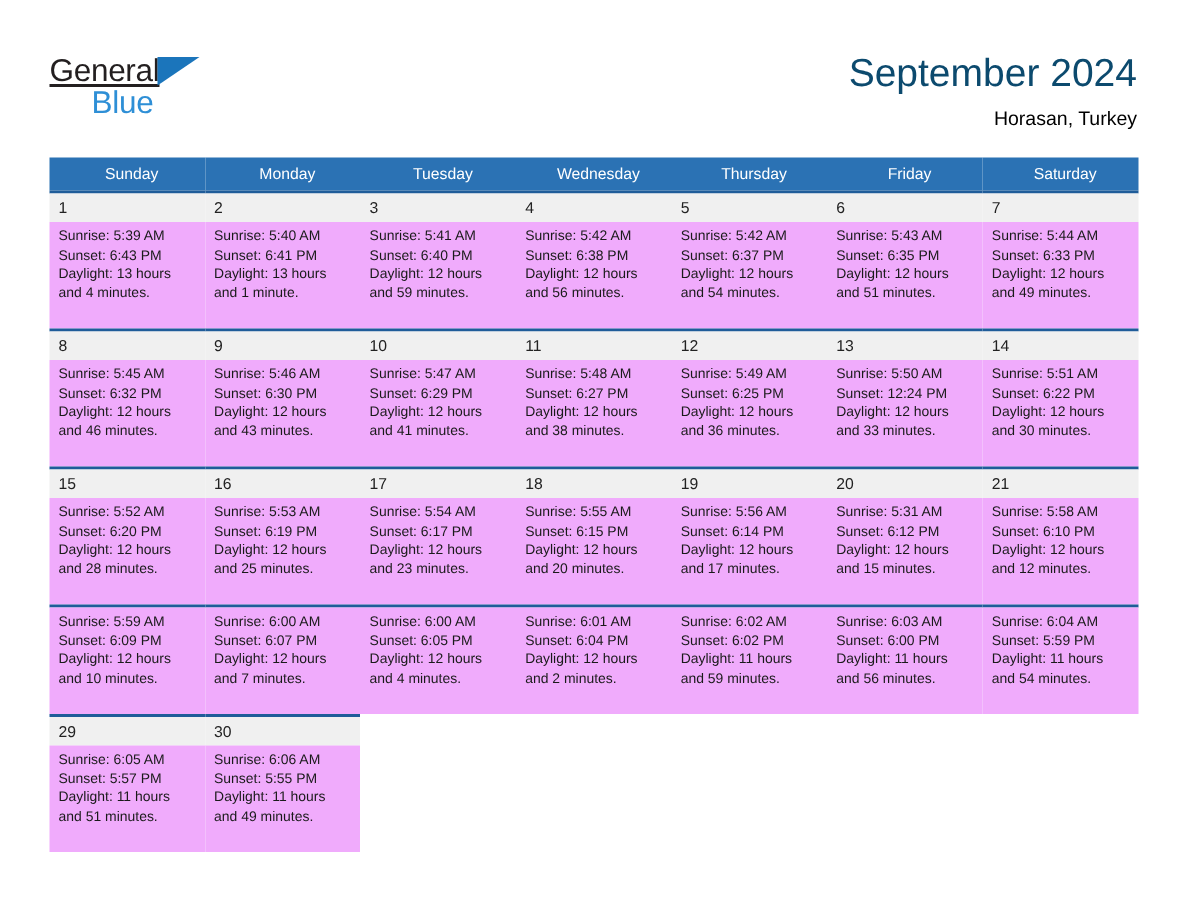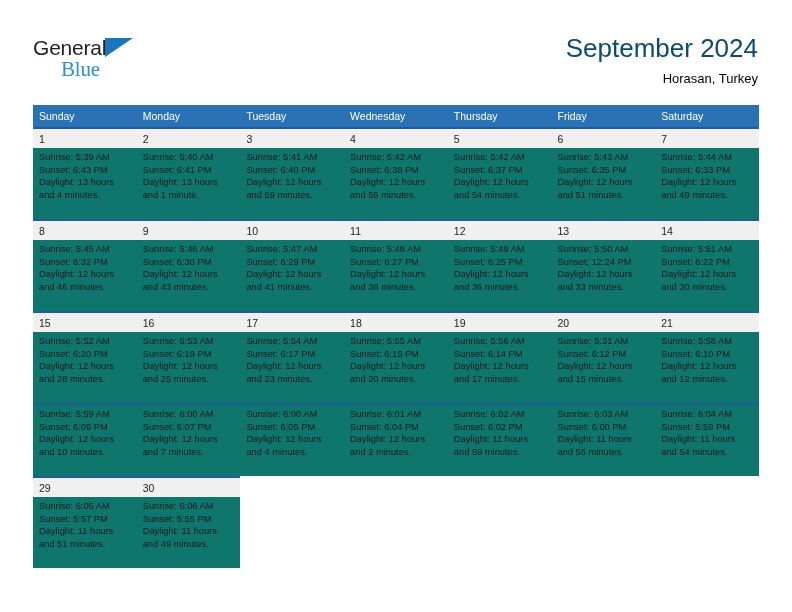--- a/index.html
+++ b/index.html
@@ -36,39 +36,39 @@
     height: 46px;
   }
   .logo-general {
     position: absolute;
     left: 0;
     top: 0;
     font-size: 21px;
     letter-spacing: -0.2px;
     color: #231f20;
     line-height: 24px;
+    text-decoration: underline;
   }
   .logo-triangle {
     position: absolute;
     left: 72px;
     top: 2px;
     width: 0;
     height: 0;
     border-left: 28px solid #1b75bb;
     border-bottom: 19px solid transparent;
   }
   .logo-blue {
     position: absolute;
     left: 28px;
     top: 21px;
     font-size: 21px;
     letter-spacing: -0.2px;
     color: #2e8fd6;
     line-height: 24px;
-    font-family: Liberation Serif, serif;
   }
   .title-block {
     position: absolute;
     right: 34px;
     top: 32px;
     text-align: right;
   }
   .cal-title {
     font-size: 26px;
     color: #0c4a6e;
@@ -93,21 +93,21 @@
     border-collapse: collapse;
     table-layout: fixed;
   }
   .calendar col { width: 103.71px; }
 
   thead th {
     background: #2b72b4;
     color: #ffffff;
     font-size: 10.5px;
     font-weight: normal;
-    text-align: left;
+    text-align: center;
     padding: 5px 0 5px 6px;
     height: 12px;
     border: none;
   }
 
   .week-sep td {
     padding: 0;
     height: 2px;
     background: #1f5c99;
     border: none;
@@ -120,21 +120,21 @@
     padding: 4px 0 3px 6px;
     vertical-align: top;
     border: none;
     height: 12px;
   }
   .daynum-row td.empty {
     background: #ffffff;
   }
 
   .info-row td {
-    background: #0f766e;
+    background: #f0abfc;
     font-size: 9.3px;
     color: #1a1a1a;
     padding: 3px 7px 6px 6px;
     vertical-align: top;
     line-height: 12.7px;
     border: none;
     height: 62px;
   }
   .info-row td.empty {
     background: #ffffff;

